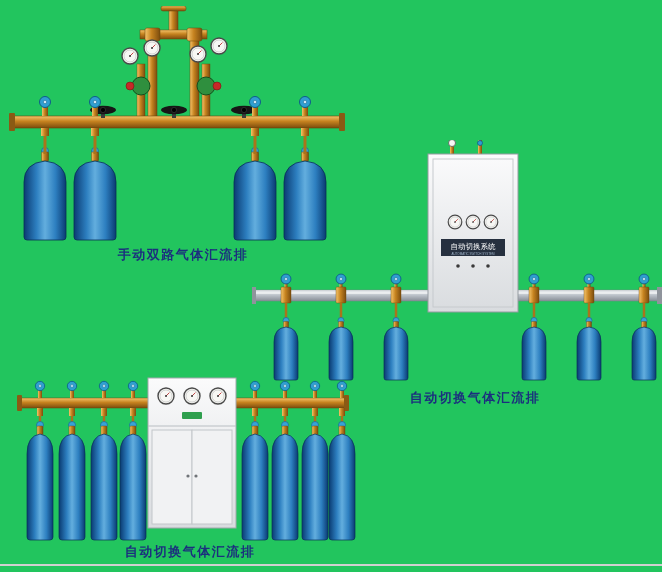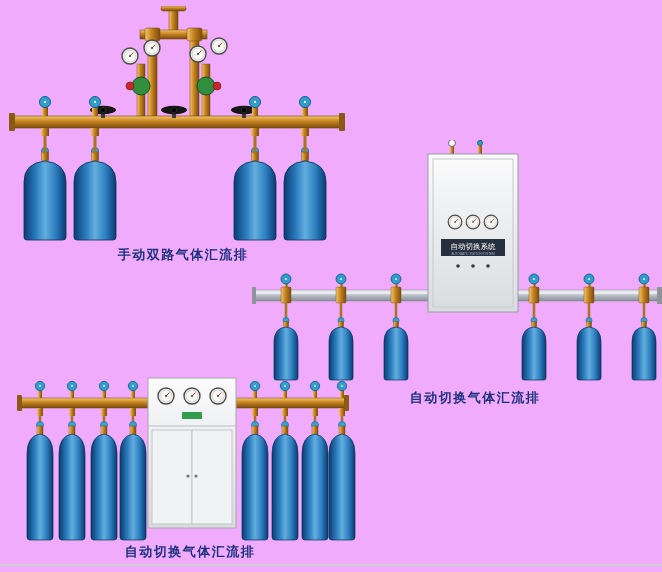--- a/index.html
+++ b/index.html
@@ -1,17 +1,17 @@
 <!DOCTYPE html>
 <html><head>
 <meta charset="utf-8">
 <style>
   html,body{margin:0;padding:0;background:#fff;}
   body{font-family:"Liberation Sans",sans-serif;}
-  .page{position:relative;width:662px;height:572px;background:#f0abfc;overflow:hidden;text-decoration:underline;}
+  .page{position:relative;width:662px;height:572px;background:#22c55e;overflow:hidden;text-decoration:underline;}
   .fig{position:absolute;margin:0;padding:0;}
   .fig1{left:8px;top:6px;width:340px;height:240px;}
   .fig2{left:252px;top:140px;width:410px;height:265px;}
   .fig3{left:12px;top:376px;width:345px;height:180px;}
   .caption{
     position:absolute;width:200px;text-align:center;
     font-size:13px;font-weight:bold;color:#1b2f7e;letter-spacing:1.5px;
     white-space:nowrap;
   }
   .cap1{left:83px;top:246px;}

